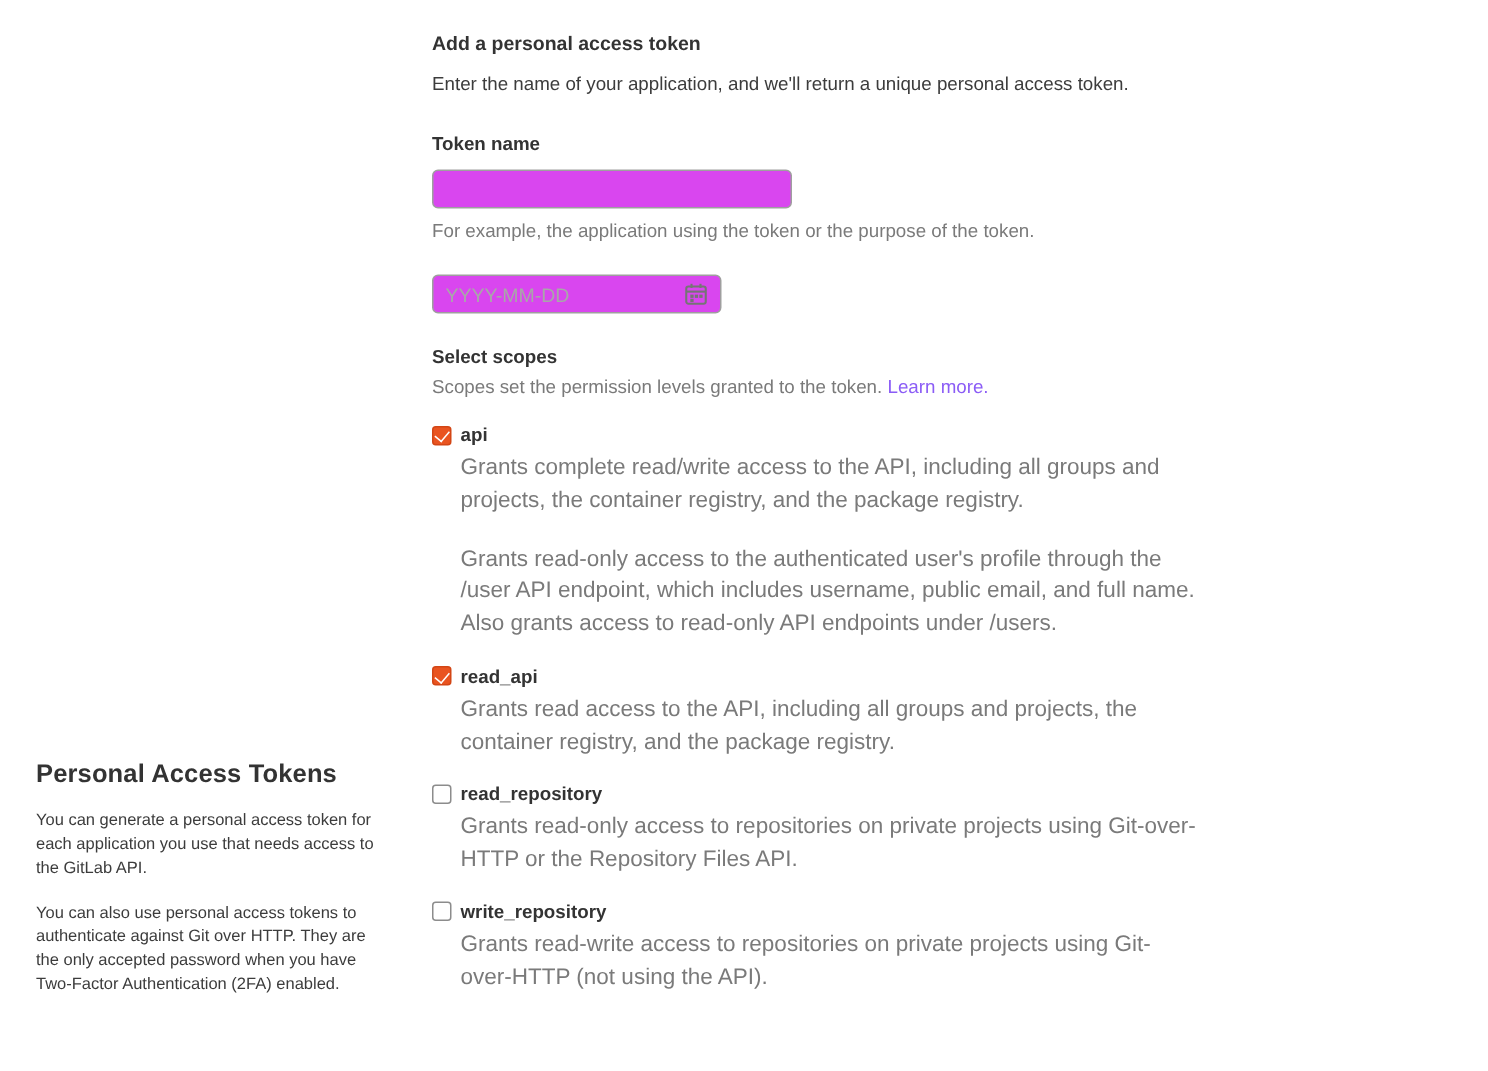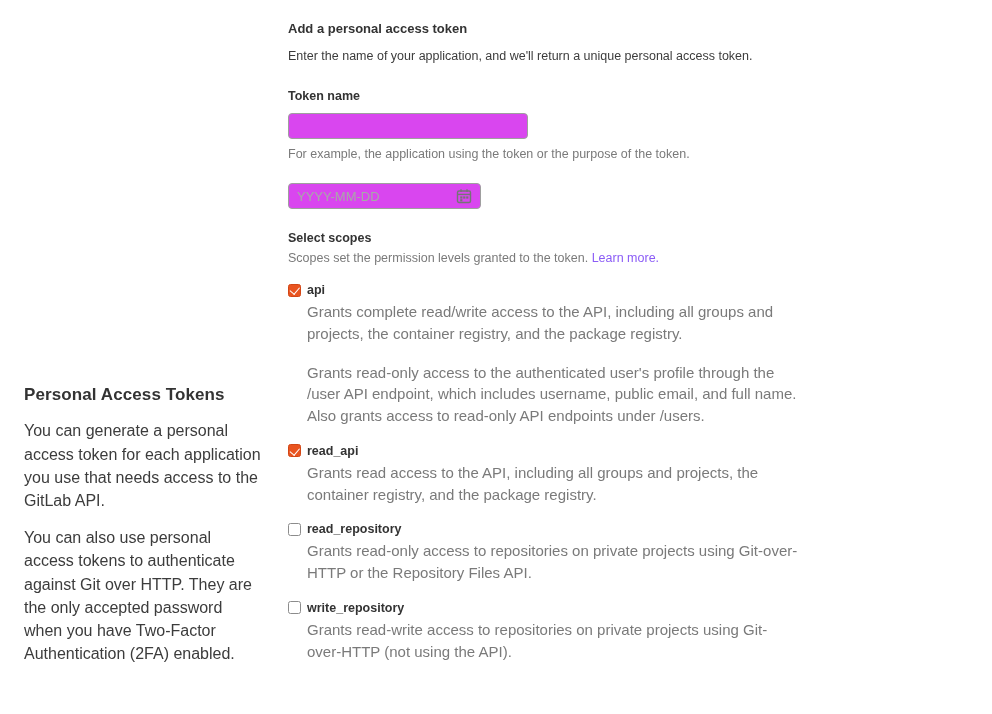--- a/index.html
+++ b/index.html
@@ -23,21 +23,21 @@
     padding-right: 12px;
   }
   .side h1 {
     font-size: 17px;
     font-weight: bold;
     color: #333333;
     margin: 2px 0 14px 0;
     letter-spacing: 0.1px;
   }
   .side p {
-    font-size: 16px;
+    font-size: 11px;
     line-height: 1.45;
     color: #3c3c3c;
     margin-bottom: 14px;
   }
   
   .main {
     width: 520px;
     flex: 0 0 520px;
     margin-left: 14px;
     padding-top: 0;

